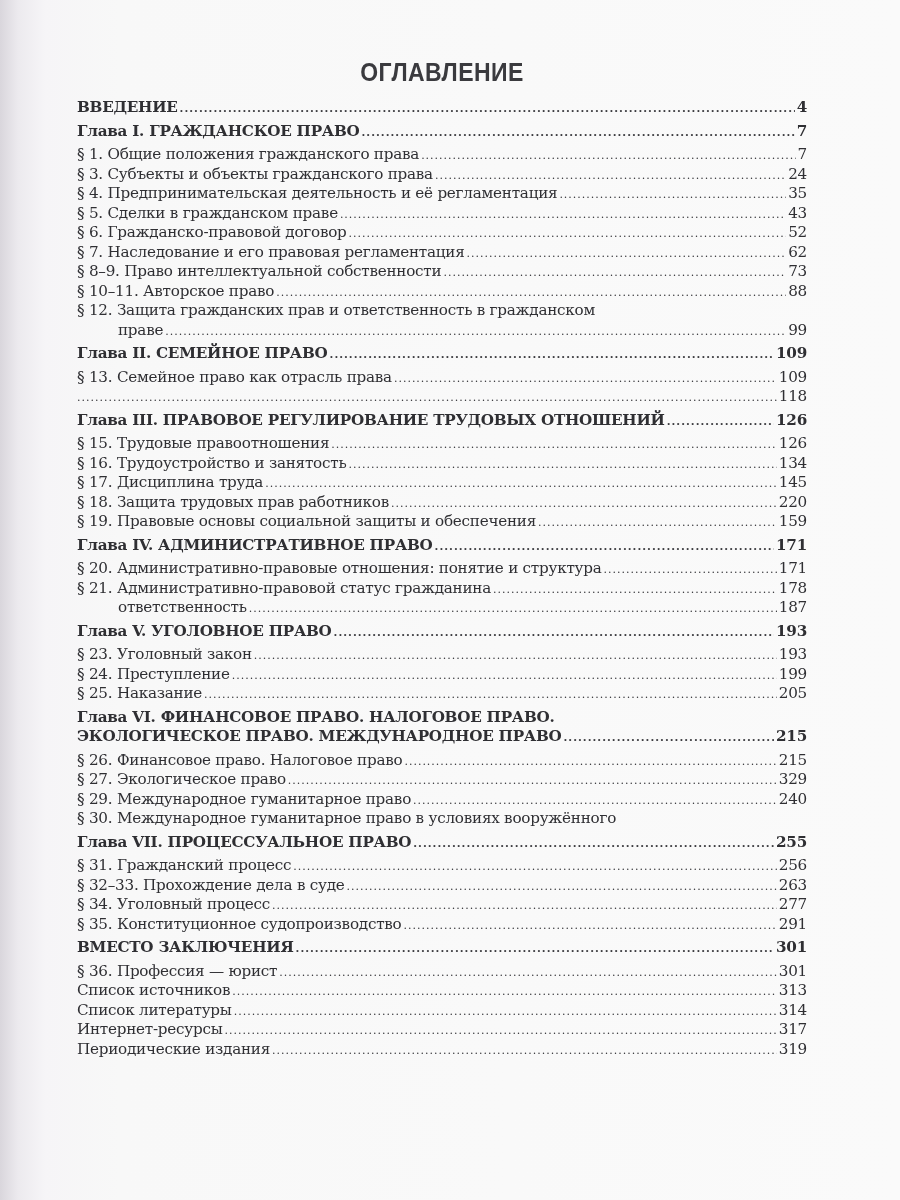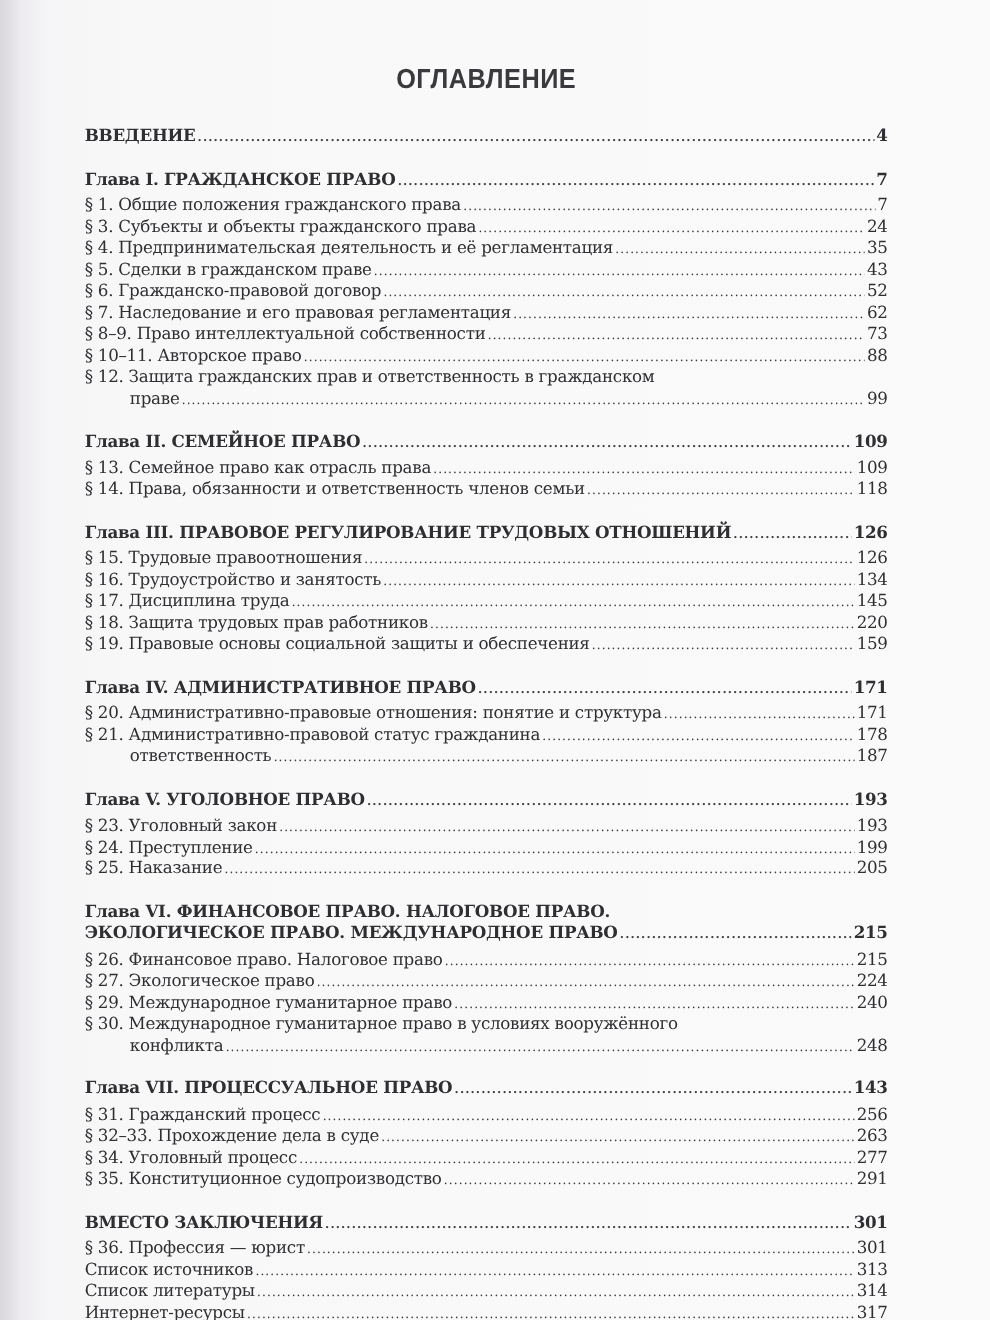--- a/index.html
+++ b/index.html
@@ -25,21 +25,21 @@
   }
   .row .label { flex:0 0 auto; padding-right:2px; }
   .row .dots {
     flex:1 1 auto; overflow:hidden; white-space:nowrap; color:#3a3a3e;
     letter-spacing:1px; font-size:11px;
   }
   .row .dots::before { content: "..................................................................................................................................................................................................................................................................................................."; }
   .row .page-num { flex:0 0 auto; padding-left:2px; text-align:right; }
   .cont-line { height:19.5px; line-height:19.5px; font-size:15.2px; white-space:nowrap; letter-spacing:-0.25px; }
   .indent .label { padding-left:41px; }
-  .chapter-block { margin-top:20px; margin-bottom:4px; font-weight:bold; }
+  .chapter-block { margin-top:4px; margin-bottom:4px; font-weight:bold; }
   .chapter-block .cont-line { font-weight:bold; }
   .chapter-block .row { font-weight:bold; }
 </style>
 </head>
 <body>
 
 <div class="page">
   <div class="title">ОГЛАВЛЕНИЕ</div>
   <div class="toc" id="toc">
       <div class="chapter-block">
@@ -129,21 +129,20 @@
       </div>
       <div>
         <div class="row">
           <span class="label">§ 13. Семейное право как отрасль права</span>
           <span class="dots"></span>
           <span class="page-num">109</span>
         </div>
       </div>
       <div>
         <div class="row">
-          <span class="label">§ 14. Права, обязанности и ответственность членов семьи</span>
           <span class="dots"></span>
           <span class="page-num">118</span>
         </div>
       </div>
       <div class="chapter-block">
         <div class="row">
           <span class="label">Глава III. ПРАВОВОЕ РЕГУЛИРОВАНИЕ ТРУДОВЫХ ОТНОШЕНИЙ</span>
           <span class="dots"></span>
           <span class="page-num">126</span>
         </div>
@@ -251,43 +250,38 @@
         <div class="row">
           <span class="label">§ 26. Финансовое право. Налоговое право</span>
           <span class="dots"></span>
           <span class="page-num">215</span>
         </div>
       </div>
       <div>
         <div class="row">
           <span class="label">§ 27. Экологическое право</span>
           <span class="dots"></span>
-          <span class="page-num">224</span>
+          <span class="page-num">329</span>
         </div>
       </div>
       <div>
         <div class="row">
           <span class="label">§ 29. Международное гуманитарное право</span>
           <span class="dots"></span>
           <span class="page-num">240</span>
         </div>
       </div>
       <div>
         <div class="cont-line">§ 30. Международное гуманитарное право в условиях вооружённого</div>
-        <div class="row indent">
-          <span class="label">конфликта</span>
-          <span class="dots"></span>
-          <span class="page-num">248</span>
-        </div>
       </div>
       <div class="chapter-block">
         <div class="row">
           <span class="label">Глава VII. ПРОЦЕССУАЛЬНОЕ ПРАВО</span>
           <span class="dots"></span>
-          <span class="page-num">143</span>
+          <span class="page-num">255</span>
         </div>
       </div>
       <div>
         <div class="row">
           <span class="label">§ 31. Гражданский процесс</span>
           <span class="dots"></span>
           <span class="page-num">256</span>
         </div>
       </div>
       <div>

